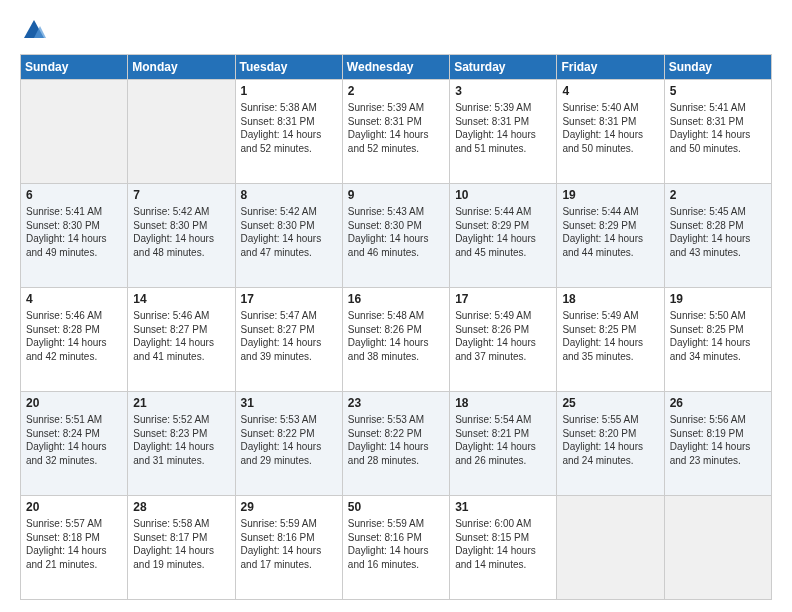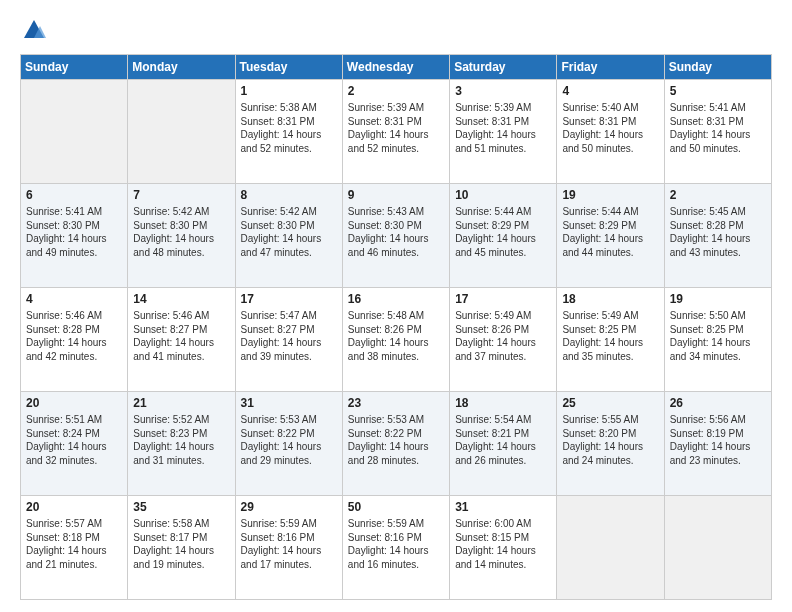--- a/index.html
+++ b/index.html
@@ -248,21 +248,21 @@
             <span class="day-num">26</span>
             <div class="cell-text">Sunrise: 5:56 AM<br>Sunset: 8:19 PM<br>Daylight: 14 hours and 23 minutes.</div>
           </td>
         </tr>
         <tr>
           <td>
             <span class="day-num">20</span>
             <div class="cell-text">Sunrise: 5:57 AM<br>Sunset: 8:18 PM<br>Daylight: 14 hours and 21 minutes.</div>
           </td>
           <td>
-            <span class="day-num">35</span>
+            <span class="day-num">28</span>
             <div class="cell-text">Sunrise: 5:58 AM<br>Sunset: 8:17 PM<br>Daylight: 14 hours and 19 minutes.</div>
           </td>
           <td>
             <span class="day-num">29</span>
             <div class="cell-text">Sunrise: 5:59 AM<br>Sunset: 8:16 PM<br>Daylight: 14 hours and 17 minutes.</div>
           </td>
           <td>
             <span class="day-num">50</span>
             <div class="cell-text">Sunrise: 5:59 AM<br>Sunset: 8:16 PM<br>Daylight: 14 hours and 16 minutes.</div>
           </td>

